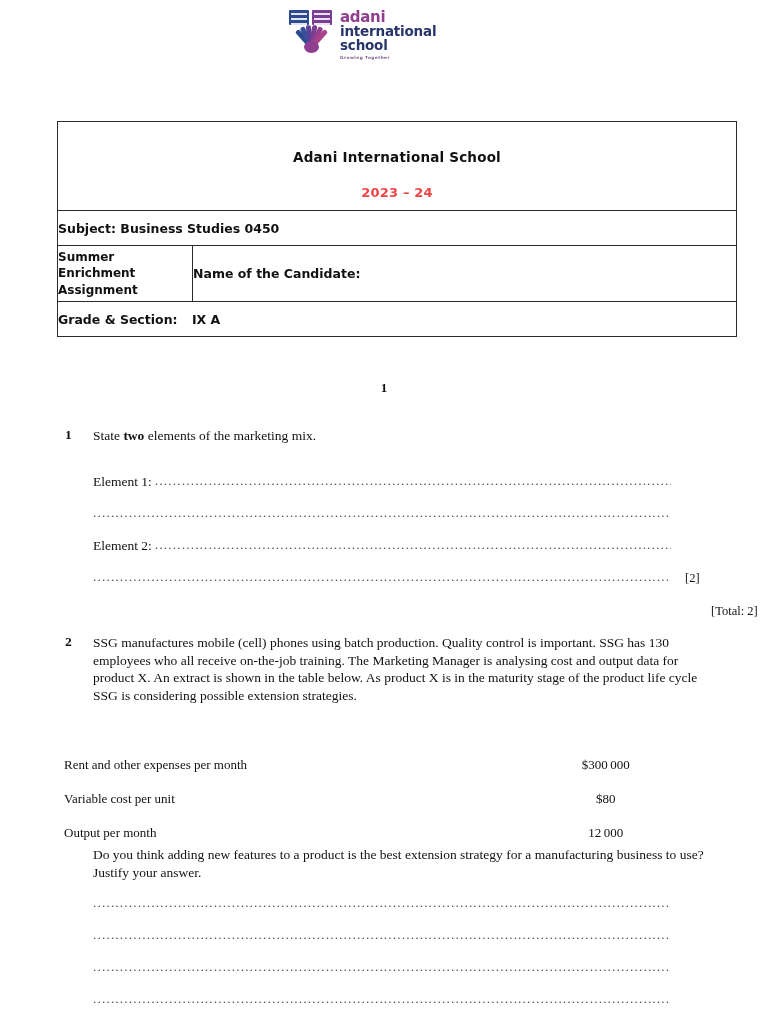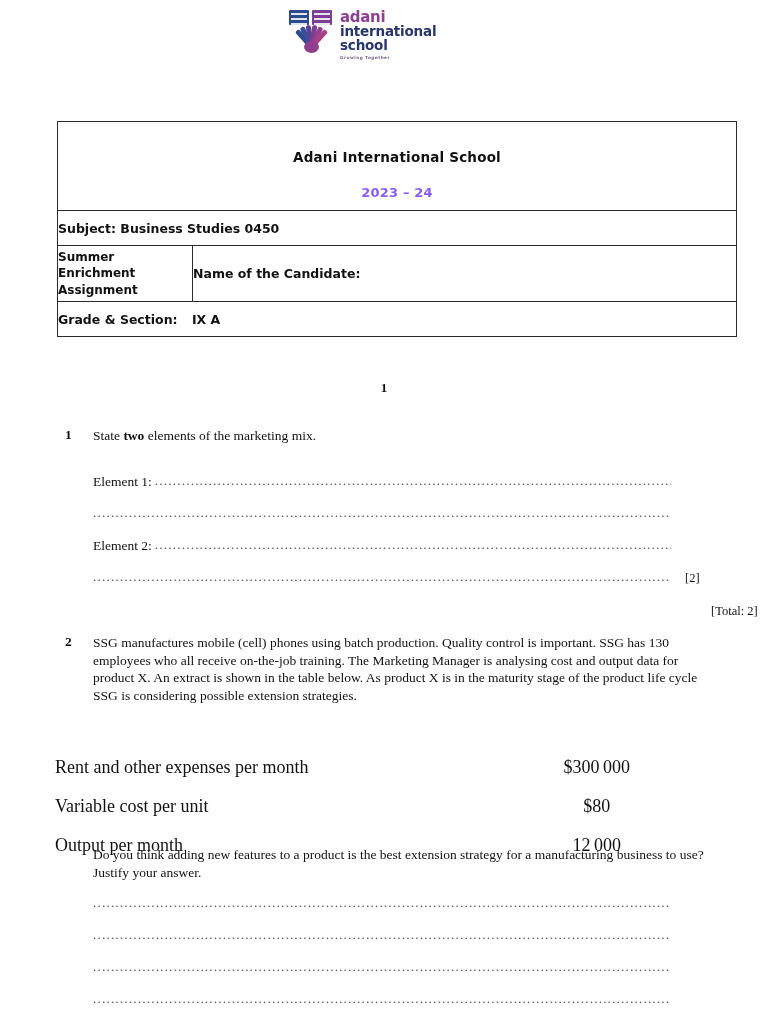--- a/index.html
+++ b/index.html
@@ -60,21 +60,21 @@
     position:absolute; left:57px; top:121px; width:680px;
     border:1.6px solid #2b2b2b; border-collapse:collapse;
     font-family:"DejaVu Sans", sans-serif;
   }
   .hdr-table td { border:1.6px solid #2b2b2b; padding:0; vertical-align:middle; }
   .hdr-title-cell { height:89px; text-align:center; }
   .hdr-title-cell .t1 {
     font-size:13.5px; font-weight:700; color:#111; letter-spacing:.2px; margin-top:17px;
   }
   .hdr-title-cell .t2 {
-    font-size:13px; font-weight:700; color:#8b5cf6; letter-spacing:.2px; margin-top:20px;
+    font-size:13px; font-weight:700; color:#ef4444; letter-spacing:.2px; margin-top:20px;
   }
   .hdr-row-cell { height:35px; padding-left:9px; font-size:12.5px; font-weight:700; }
   .hdr-row-cell .val { font-weight:700; }
   .hdr-left-cell {
     width:135px; height:56px; padding:5px 0 5px 9px;
     font-size:12px; font-weight:700; line-height:1.35;
   }
   .hdr-name-cell { padding-left:10px; font-size:12.5px; font-weight:700; }
 
   
@@ -102,22 +102,22 @@
   .mark {
     position:absolute; font-size:12.5px; white-space:nowrap;
   }
 
   
   .extract-title {
     position:absolute; left:0; top:724px; width:768px;
     text-align:center; font-size:13px; font-weight:700;
   }
   .extract-table {
-    position:absolute; left:55px; top:748px; width:645px;
-    border-collapse:collapse; font-size:18px;
+    position:absolute; left:64px; top:748px; width:645px;
+    border-collapse:collapse; font-size:13px;
   }
   .extract-table td { padding:9px 0; vertical-align:top; }
   .extract-table td.lbl { text-align:left; width:68%; }
   .extract-table td.val { text-align:center; width:32%; }
 </style>
 </head>
 <body>
 
 <div class="page">
 

